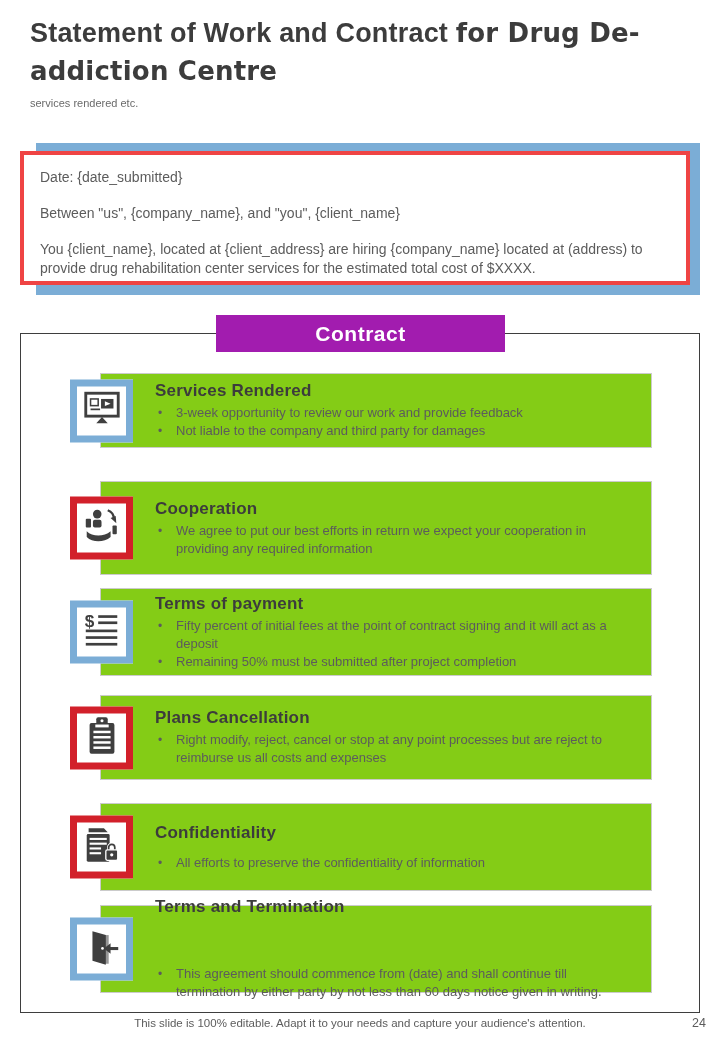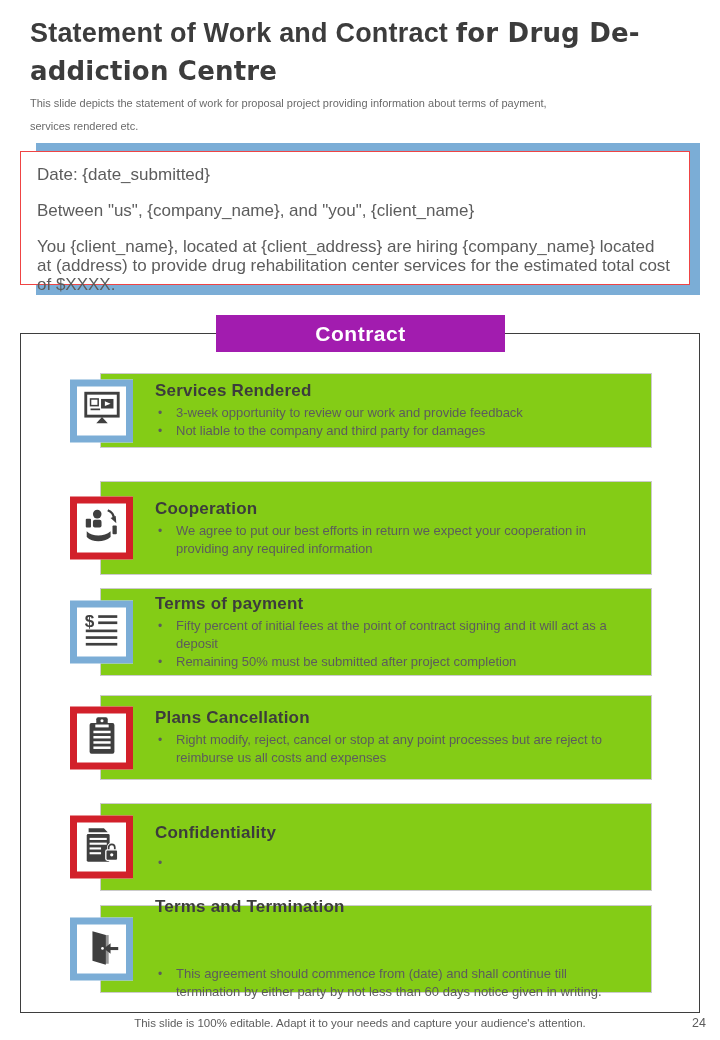--- a/index.html
+++ b/index.html
@@ -8,22 +8,22 @@
 
   
   .title{position:absolute;left:30px;top:14px;width:658px;font-size:27px;line-height:38px;
          font-weight:bold;color:#3c3c3c;letter-spacing:0.2px;}
   .title .t2{font-family:"DejaVu Sans",sans-serif;font-size:26px;}
   .subtitle{position:absolute;left:30px;top:92px;width:640px;font-size:11px;line-height:23px;color:#6a6a6a;}
 
   
   .intro-shadow{position:absolute;left:36px;top:143px;width:664px;height:152px;background:#7badd6;}
   .intro-box{position:absolute;left:20px;top:151px;width:670px;height:134px;box-sizing:border-box;
-             background:#ffffff;border:1px solid #ef4444;padding:13px 16px;
-             font-size:17px;line-height:19px;color:#5c5c5c;}
+             background:#ffffff;border:4px solid #ef4444;padding:13px 16px;
+             font-size:14px;line-height:19px;color:#5c5c5c;}
   .intro-box p{margin:0 0 17px 0;}
   .intro-box p:last-child{margin:0;}
 
   
   .container{position:absolute;left:20px;top:333px;width:680px;height:680px;box-sizing:border-box;
              border:1px solid #3e3e3e;background:#ffffff;}
   .banner{position:absolute;left:216px;top:315px;width:289px;height:37px;background:#a21caf;
           color:#ffffff;font-size:21px;font-weight:bold;letter-spacing:0.5px;
           display:flex;align-items:center;justify-content:center;z-index:3;}
 
@@ -55,21 +55,20 @@
   svg .paper{fill:#ffffff;}
 </style>
 </head>
 <body>
 
 <div class="slide">
 
   <div class="title"><span>Statement of Work and Contract </span><span class="t2">for Drug De-addiction Centre</span></div>
 
   <div class="subtitle">
-    <div>This slide depicts the statement of work for  proposal project providing information about terms of payment,</div>
     <div>services rendered etc.</div>
   </div>
 
   <div class="intro-shadow"></div>
   <div class="intro-box">
     <p>Date: {date_submitted}</p>
     <p>Between "us", {company_name}, and "you", {client_name}</p>
     <p>You {client_name}, located at {client_address} are hiring {company_name} located at (address) to provide drug rehabilitation  center services for the estimated total cost of $XXXX.</p>
   </div>
 
@@ -180,20 +179,21 @@
           <path d="M29 27 v-3 a3.2 3.2 0 0 1 6.4 0 v3" fill="none" stroke="#ffffff" stroke-width="3.4"></path>
           <path d="M29 27 v-3 a3.2 3.2 0 0 1 6.4 0 v3" fill="none" stroke="#3f3f3f" stroke-width="1.8"></path>
           <rect x="26" y="26.5" width="12.5" height="11" rx="1.5" fill="#3f3f3f" stroke="#ffffff" stroke-width="1.4"></rect>
           <circle cx="32.2" cy="31.8" r="1.7" class="paper"></circle>
         </svg>
       </span>
     </div>
     <div class="item-title">Confidentiality</div>
     <div class="bullet-row">
         <span class="dot">•</span>
+        <span>All efforts to preserve the confidentiality  of information</span>
       </div>
   </div>
 
   <div class="item item-6">
     <div class="icon-tile accent-blue">
       <span>
         <svg width="42" height="42" viewBox="0 0 44 44">
           <rect x="25" y="9" width="4" height="30" fill="#3f3f3f" opacity="0.55"></rect>
           <path d="M12 5 L26 9 L26 40 L12 36 Z" class="ink"></path>
           <circle cx="22.5" cy="23" r="1.4" class="paper"></circle>

